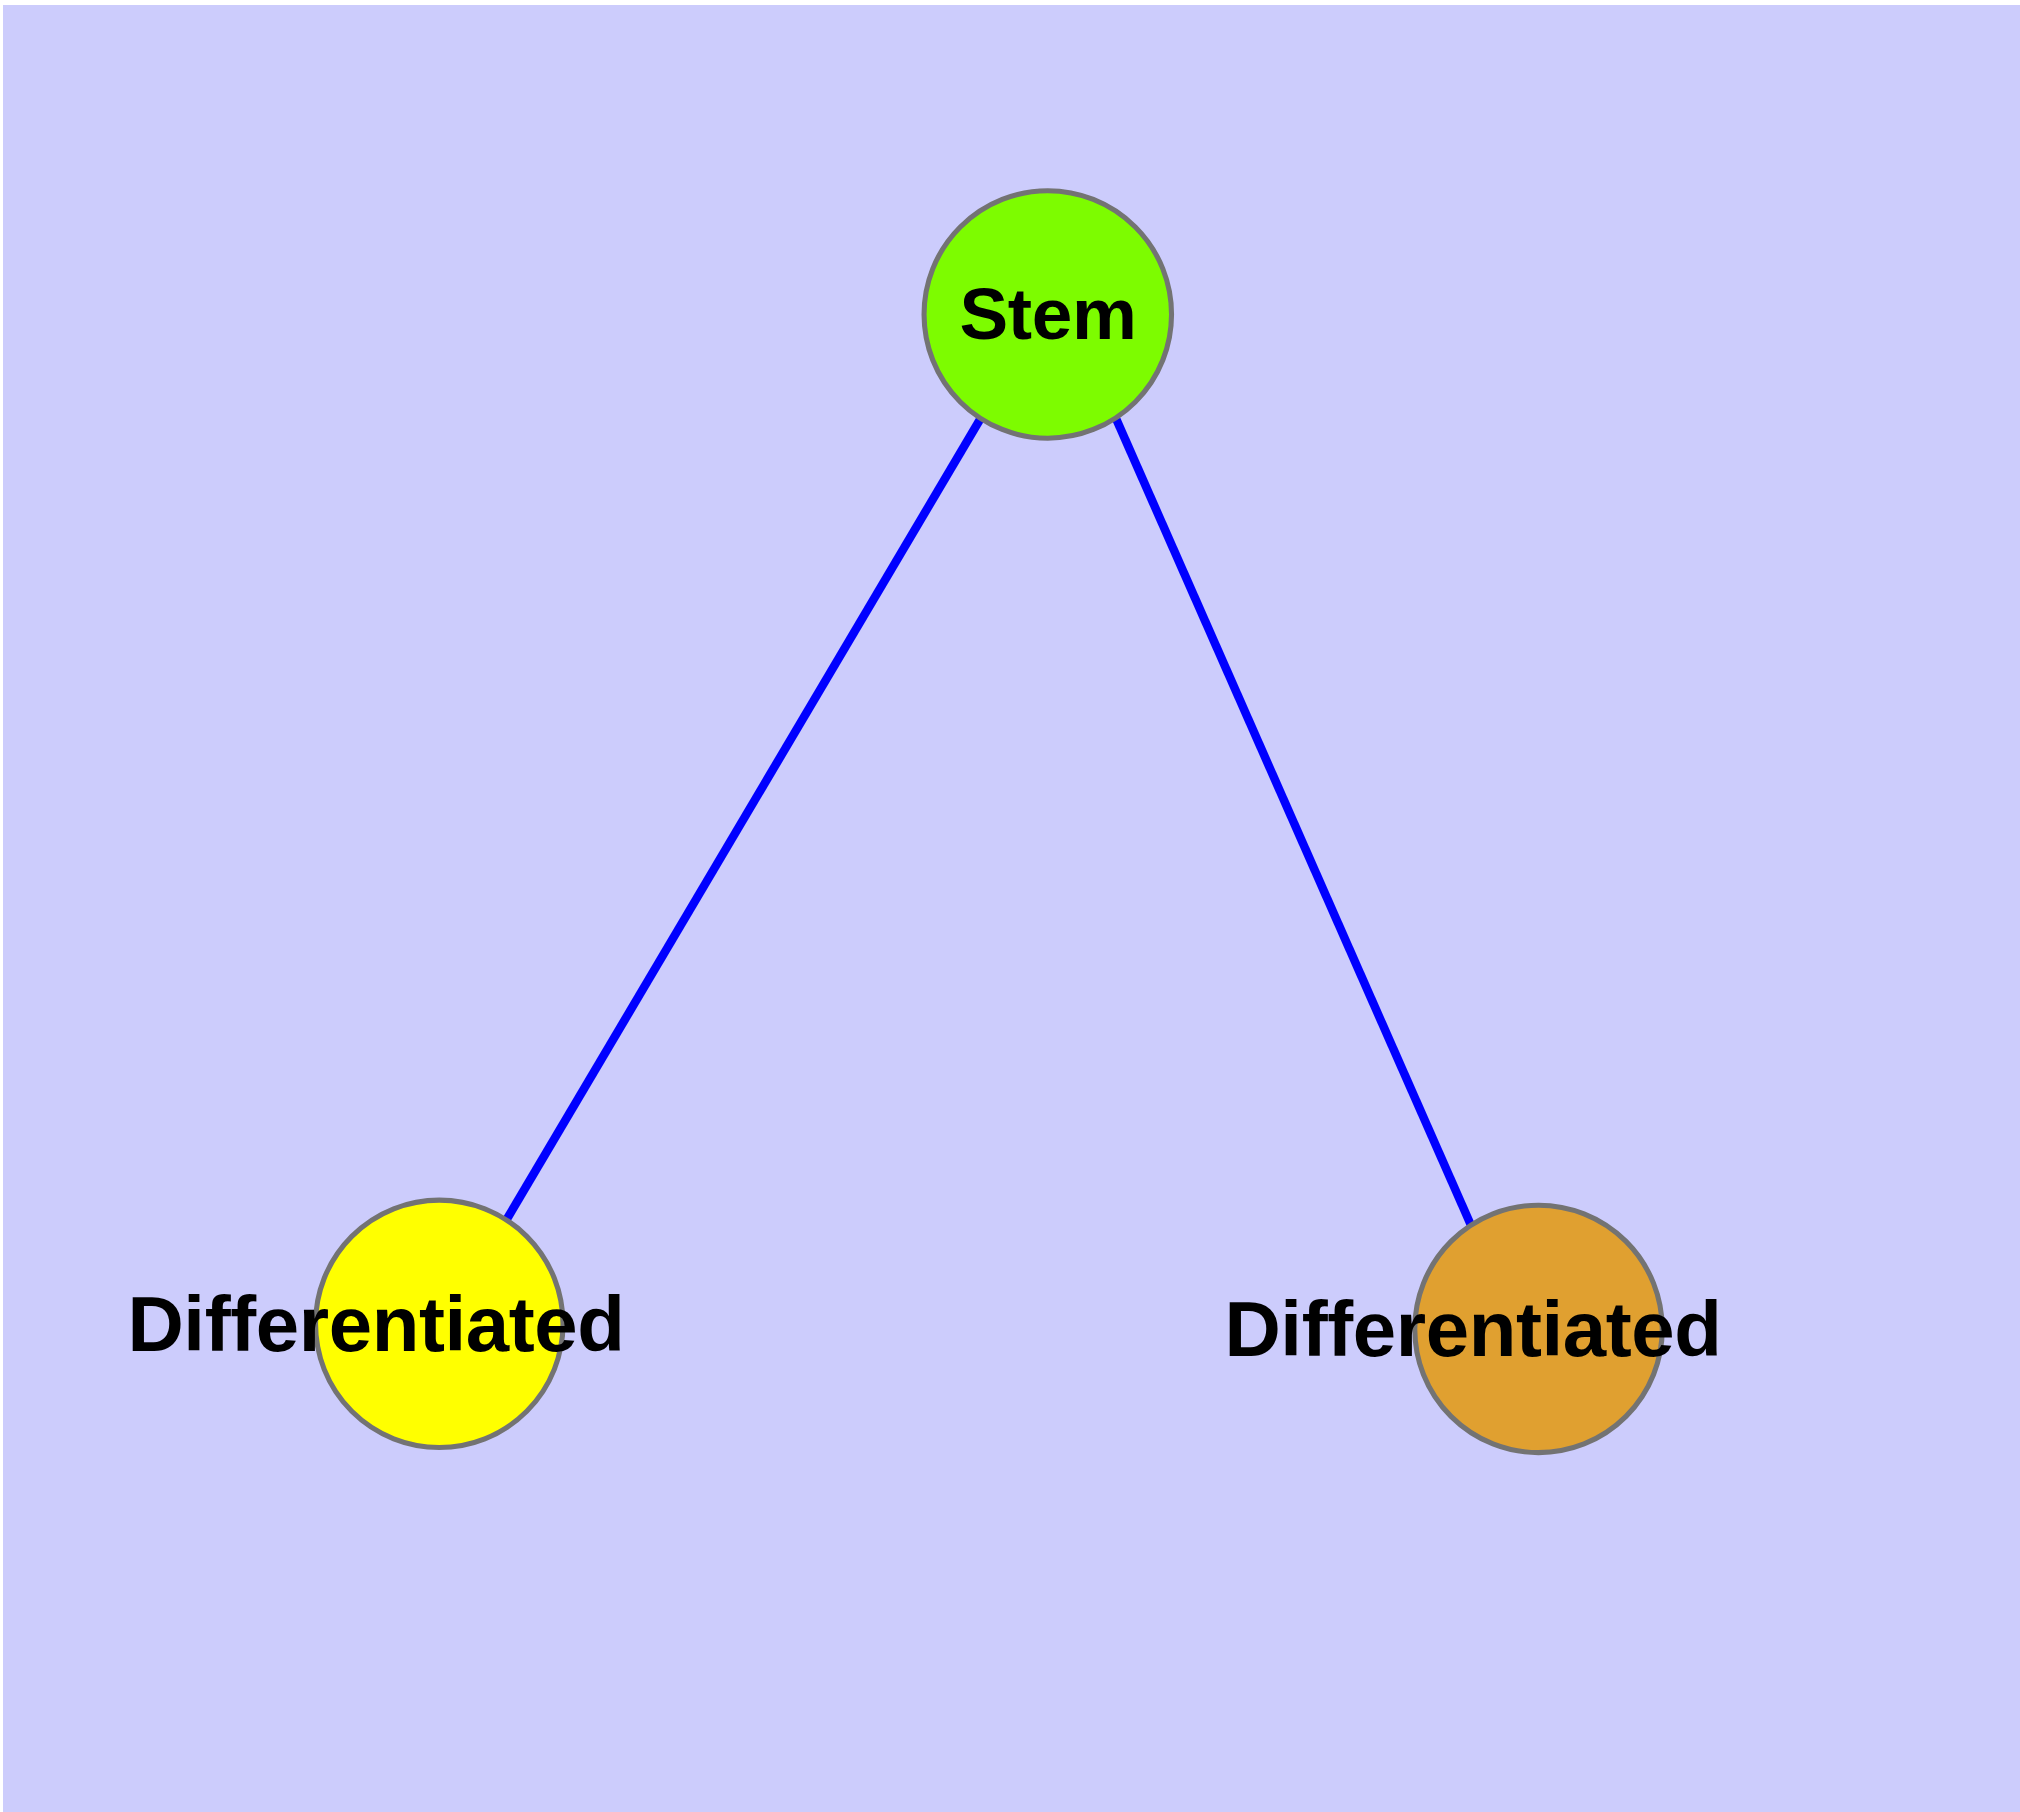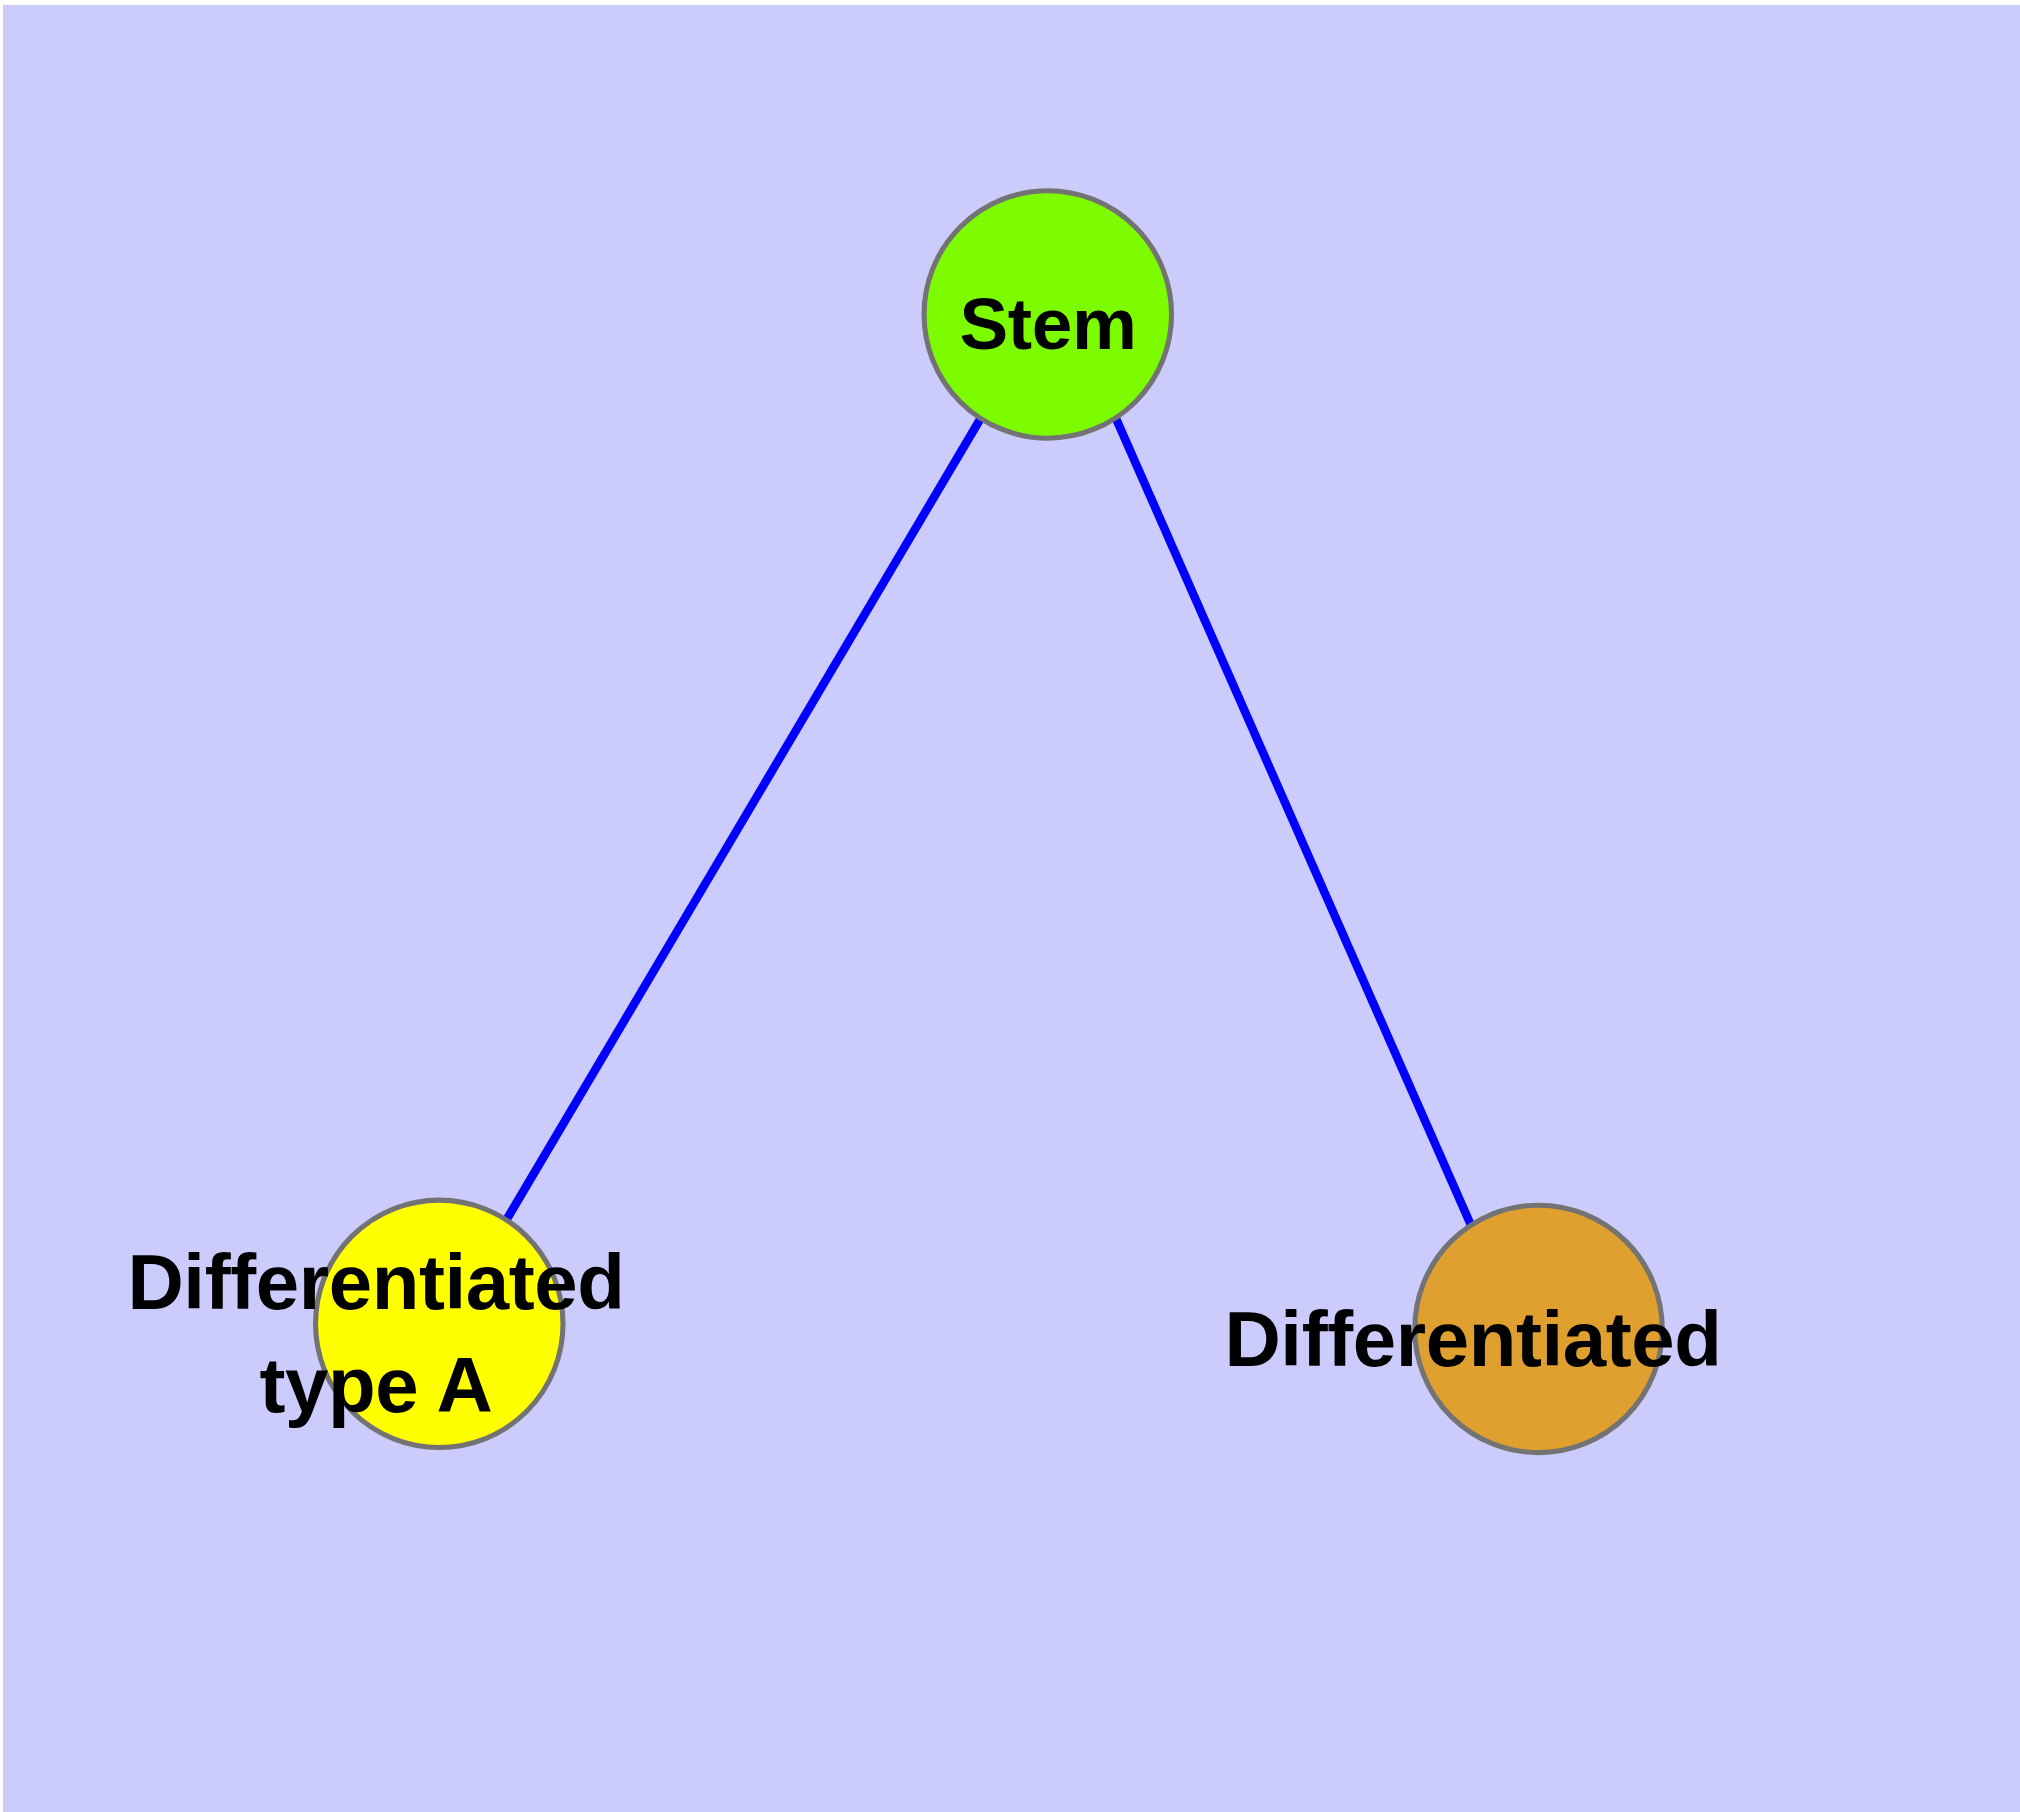--- a/index.html
+++ b/index.html
@@ -55,21 +55,21 @@
     left: 376px;
     top: 1324px;
     transform: translate(-50%, -50%);
   }
   #label-type-b {
     font-size: 78px;
     left: 1473px;
     top: 1329px;
     transform: translate(-50%, -50%);
   }
-  .label-line { display: block; margin-top: 20px; }
+  .label-line { display: block; }
 </style>
 </head>
 <body>
 
 <div id="canvas" style="background: rgb(255, 255, 255);">
 
   <div id="plot-background" style="background: rgb(204, 204, 252);"></div>
 
   <svg id="graph-svg" viewBox="0 0 2384 2138" xmlns="http://www.w3.org/2000/svg">
     <g id="edges-group">
@@ -77,17 +77,17 @@
         <line x1="1317" y1="495" x2="1735" y2="1445" stroke="#0000ff" stroke-width="10" stroke-linecap="butt"></line>
       </g>
     <g id="nodes-group">
         <circle cx="1236" cy="371" r="146" fill="#7dfc00" stroke="#737373" stroke-width="6"></circle>
         <circle cx="518" cy="1562" r="146" fill="#ffff00" stroke="#737373" stroke-width="6"></circle>
         <circle cx="1815" cy="1568" r="146" fill="#e0a030" stroke="#737373" stroke-width="6"></circle>
       </g>
   </svg>
 
   <div class="node-label" id="label-stem" style="color: rgb(0, 0, 0); left: 1048px; top: 314px;"><span class="label-line">Stem</span></div>
-  <div class="node-label" id="label-type-a" style="color: rgb(0, 0, 0); left: 376px; top: 1324px;"><span class="label-line">Differentiated</span><span class="label-line">type A</span></div>
+  <div class="node-label" id="label-type-a" style="color: rgb(0, 0, 0); left: 376px; top: 1324px;"><span class="label-line">Differentiated</span></div>
   <div class="node-label" id="label-type-b" style="color: rgb(0, 0, 0); left: 1473px; top: 1329px;"><span class="label-line">Differentiated</span></div>
 
 </div>
 
 
 </body></html>

